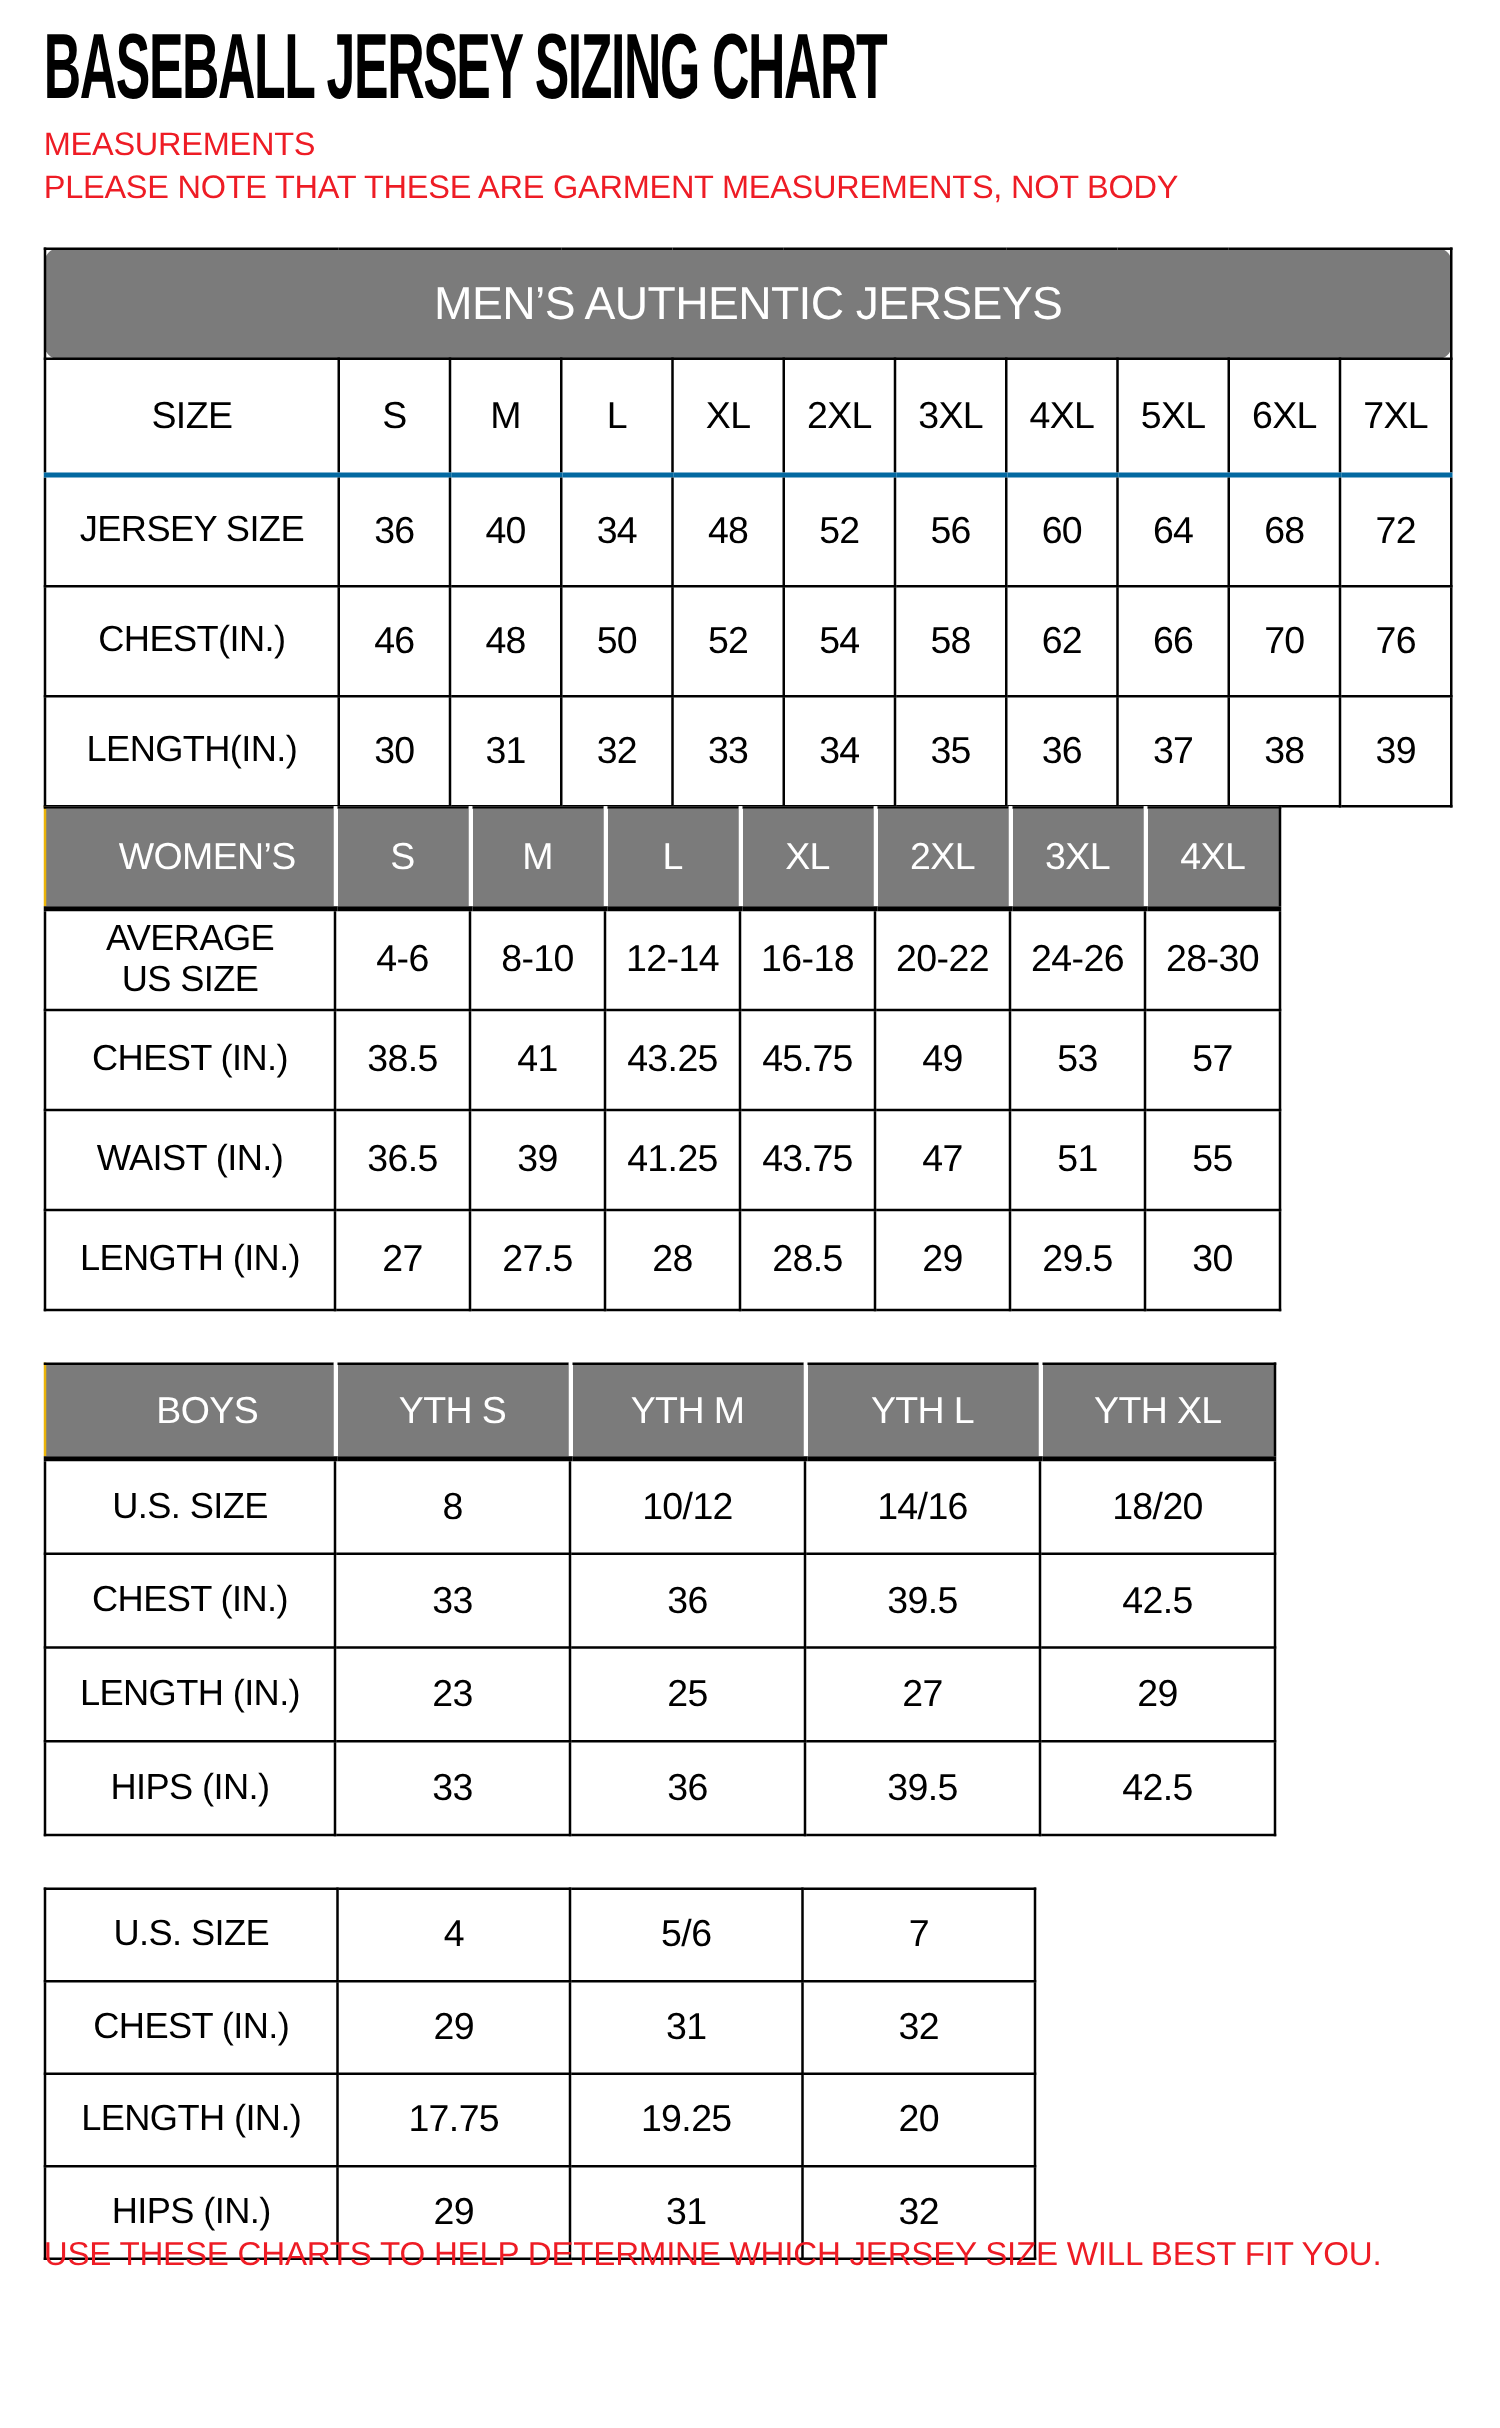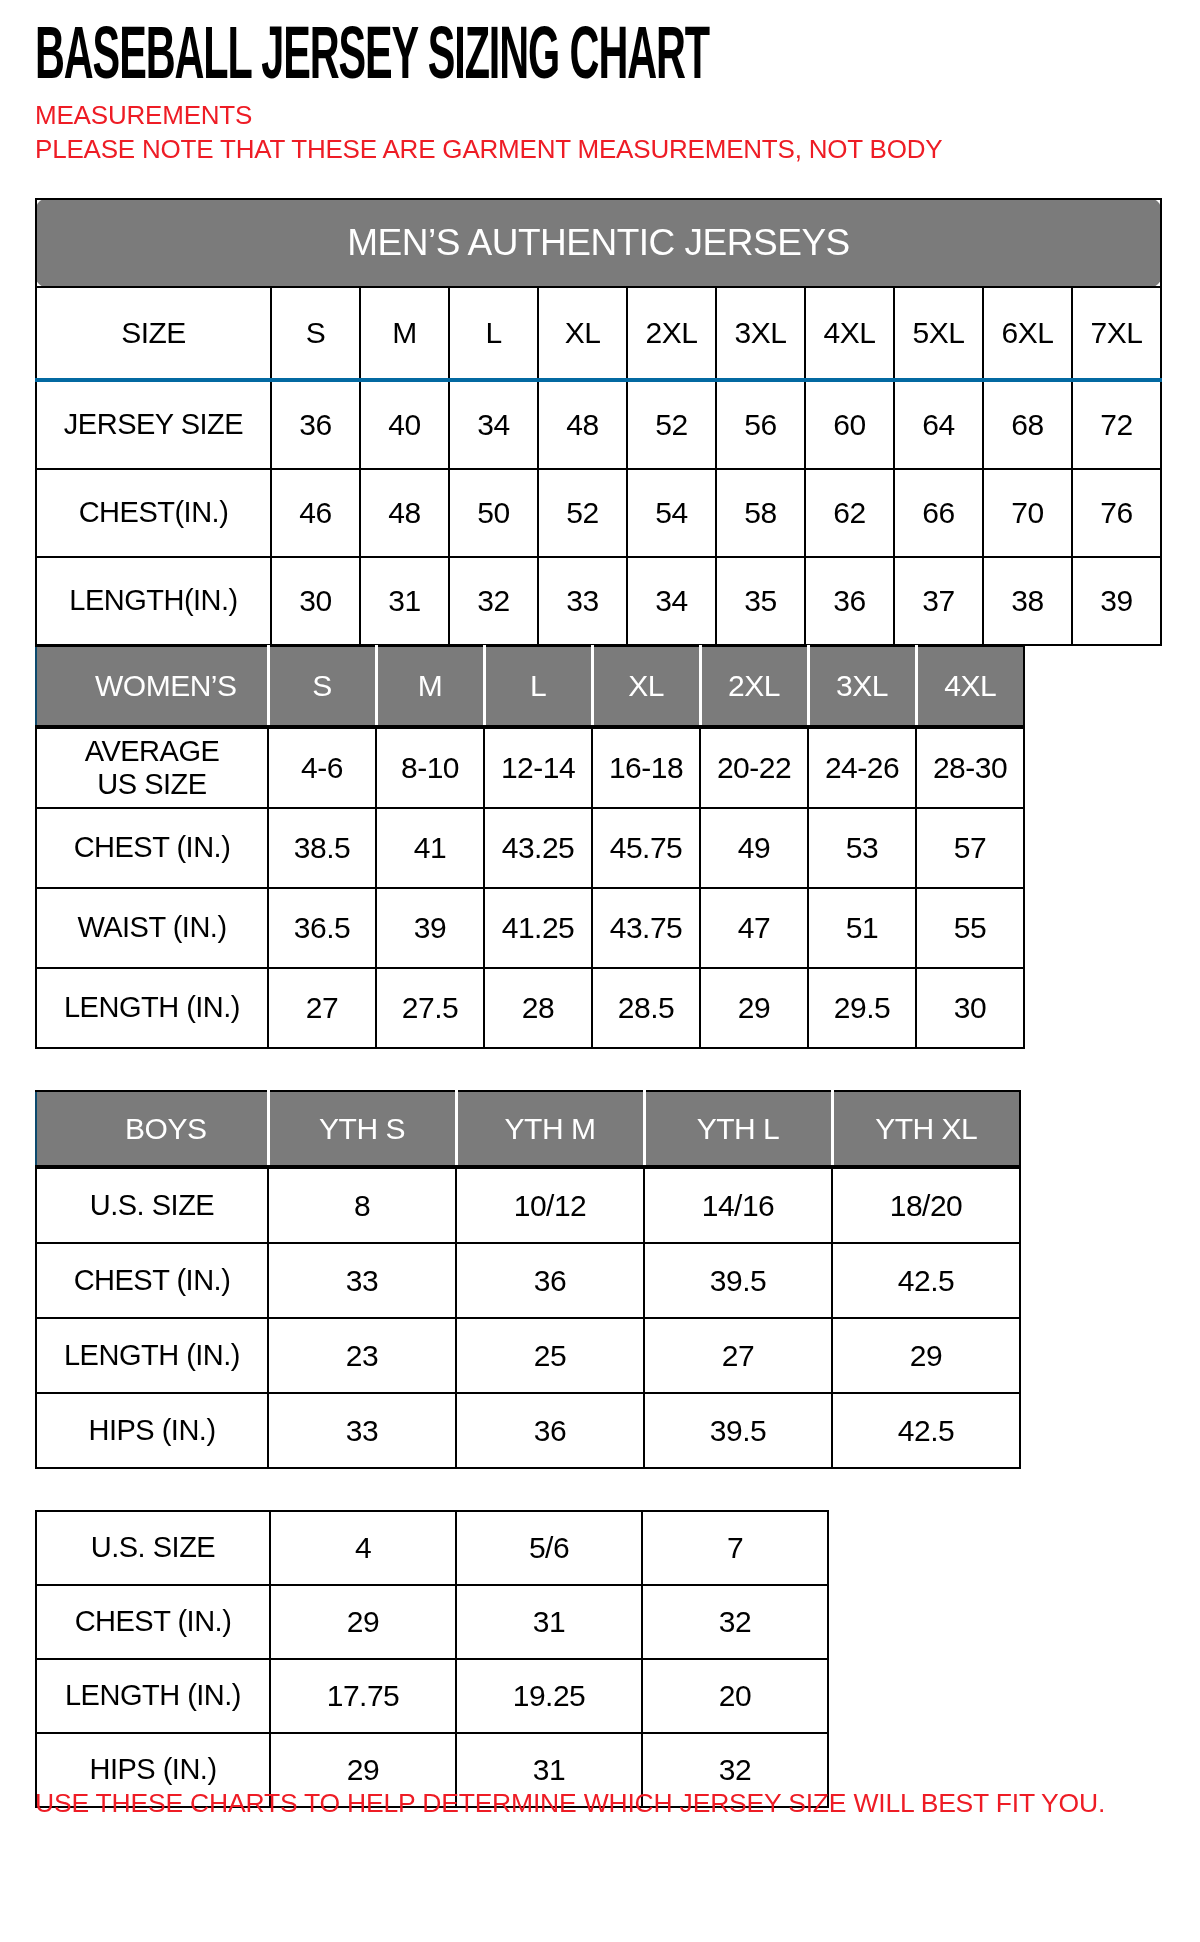--- a/index.html
+++ b/index.html
@@ -31,21 +31,21 @@
   .t td{border:2px solid #000;vertical-align:middle;padding:0;overflow:hidden;}
   .banner-cell{
     background:var(--gray);color:#fff;font-size:37px;height:84px;
   }
   .t.plain-head .header-row td{font-size:30px;border-bottom:4px solid #0369a1;}
   .t.gray-head .header-row td{
     background:var(--gray);color:#fff;font-size:30px;
     border-left:3px solid #fff;border-right:3px solid #fff;
     border-top:2px solid #000;border-bottom:4px solid #000;
   }
-  .t.gray-head .header-row td:first-child{border-left:2px solid #0c4a6e;padding-left:28px;}
+  .t.gray-head .header-row td:first-child{border-left:2px solid #eab308;padding-left:28px;}
   .t.gray-head .header-row td:last-child{border-right:2px solid #000;}
   .cell{font-size:30px;}
   .row-label{font-size:29px;white-space:pre-line;line-height:1.15;}
   .t-mens td{height:86px;border-radius:10px;}
   .t-mens .header-row td{height:90px;}
   .t-womens td{height:78px;}
   .t-boys td{height:73px;}
   .t-preschool td{height:72px;}
   #mens{left:35px;top:198px;width:1125px;}
   #womens{left:35px;top:645px;width:988px;}

